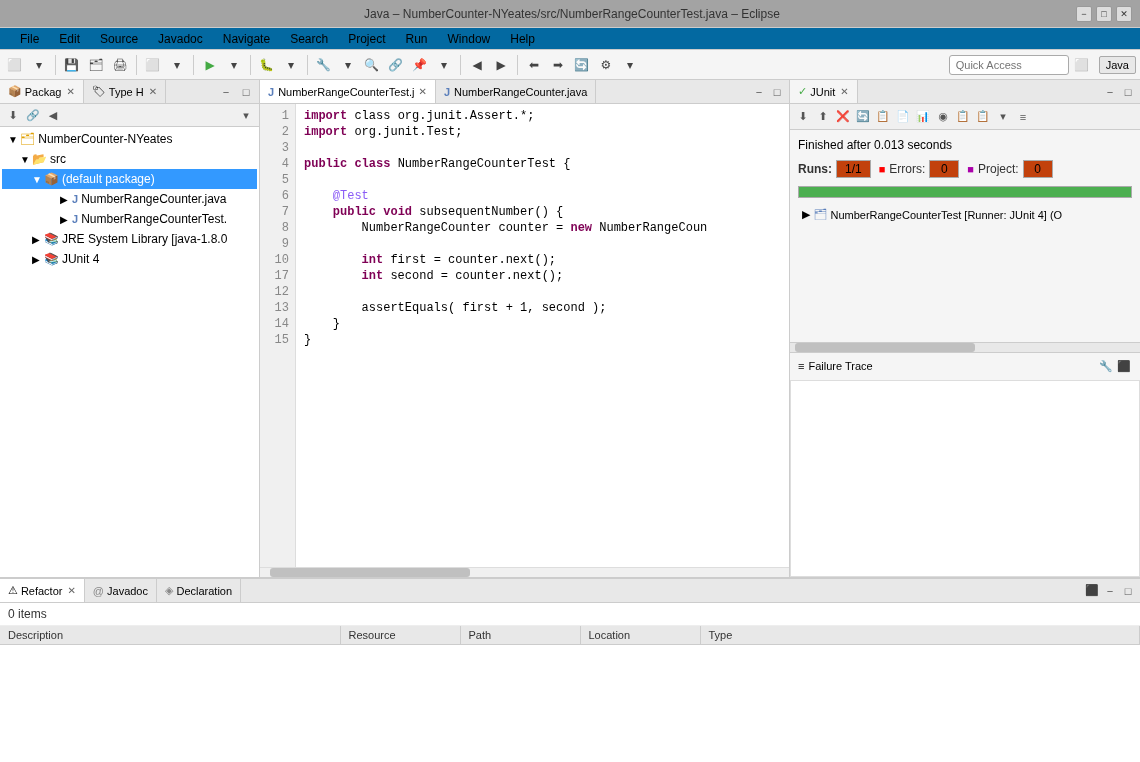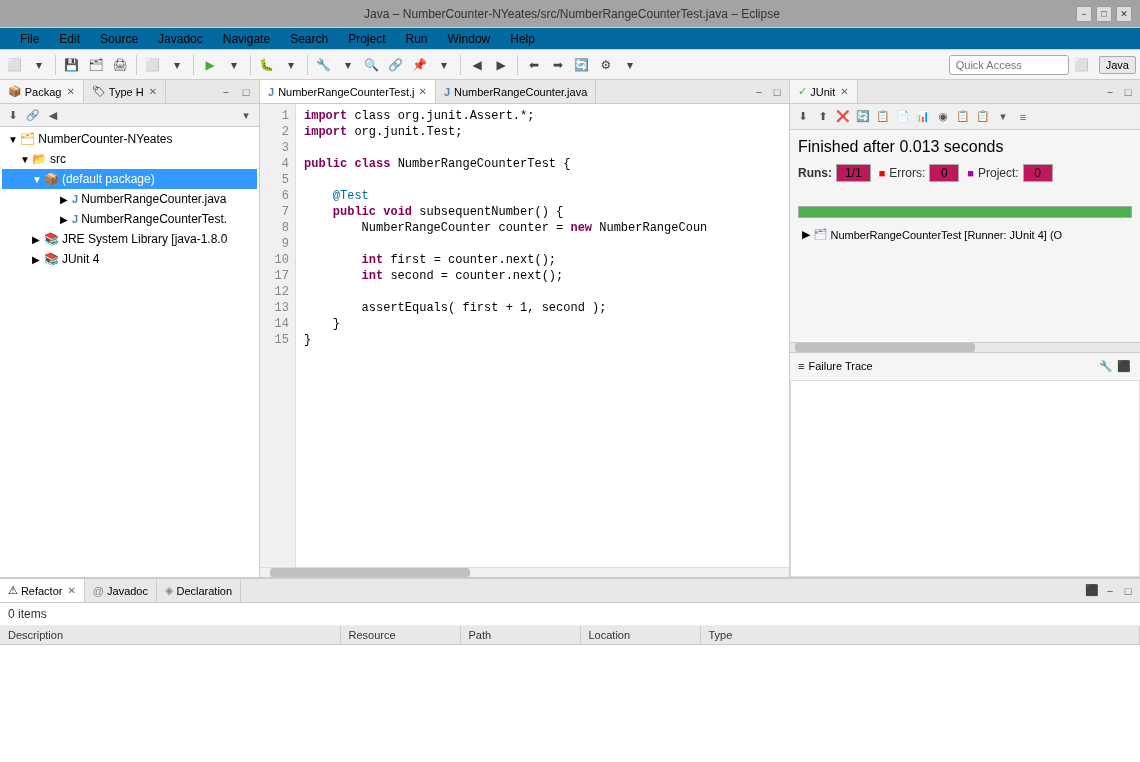--- a/index.html
+++ b/index.html
@@ -232,21 +232,21 @@
       user-select: none;
     }
     .code-content {
       flex: 1;
       padding: 4px 8px;
       overflow: auto;
       line-height: 16px;
       white-space: pre;
     }
     .kw { color: #7f0055; font-weight: bold; }
-    .ann { color: #0369a1; }
+    .ann { color: #8b5cf6; }
 
     
     .junit-panel {
       width: 350px;
       min-width: 350px;
       background: #f5f5f5;
       display: flex;
       flex-direction: column;
     }
     .junit-tab-bar {
@@ -281,41 +281,41 @@
       background: #f0f0f0;
       gap: 2px;
       height: 26px;
     }
     .junit-content {
       padding: 8px;
       flex: 1;
       overflow: auto;
     }
     .junit-status {
-      font-size: 16px;
+      font-size: 12px;
       margin-bottom: 8px;
       font-weight: normal;
     }
     .junit-stats {
       display: flex;
       gap: 8px;
-      margin-bottom: 24px;
+      margin-bottom: 8px;
       align-items: flex-start;
     }
     .stat-box {
       display: flex;
       align-items: center;
       gap: 4px;
       font-size: 12px;
     }
     .stat-label { color: #333; }
     .stat-value {
       border: 1px solid #aaa;
       padding: 1px 8px;
-      background: #be185d;
+      background: #c2410c;
       min-width: 30px;
       text-align: center;
     }
     .progress-bar-outer {
       height: 12px;
       border: 1px solid #aaa;
       background: #eee;
       margin-bottom: 8px;
     }
     .progress-bar-inner {

